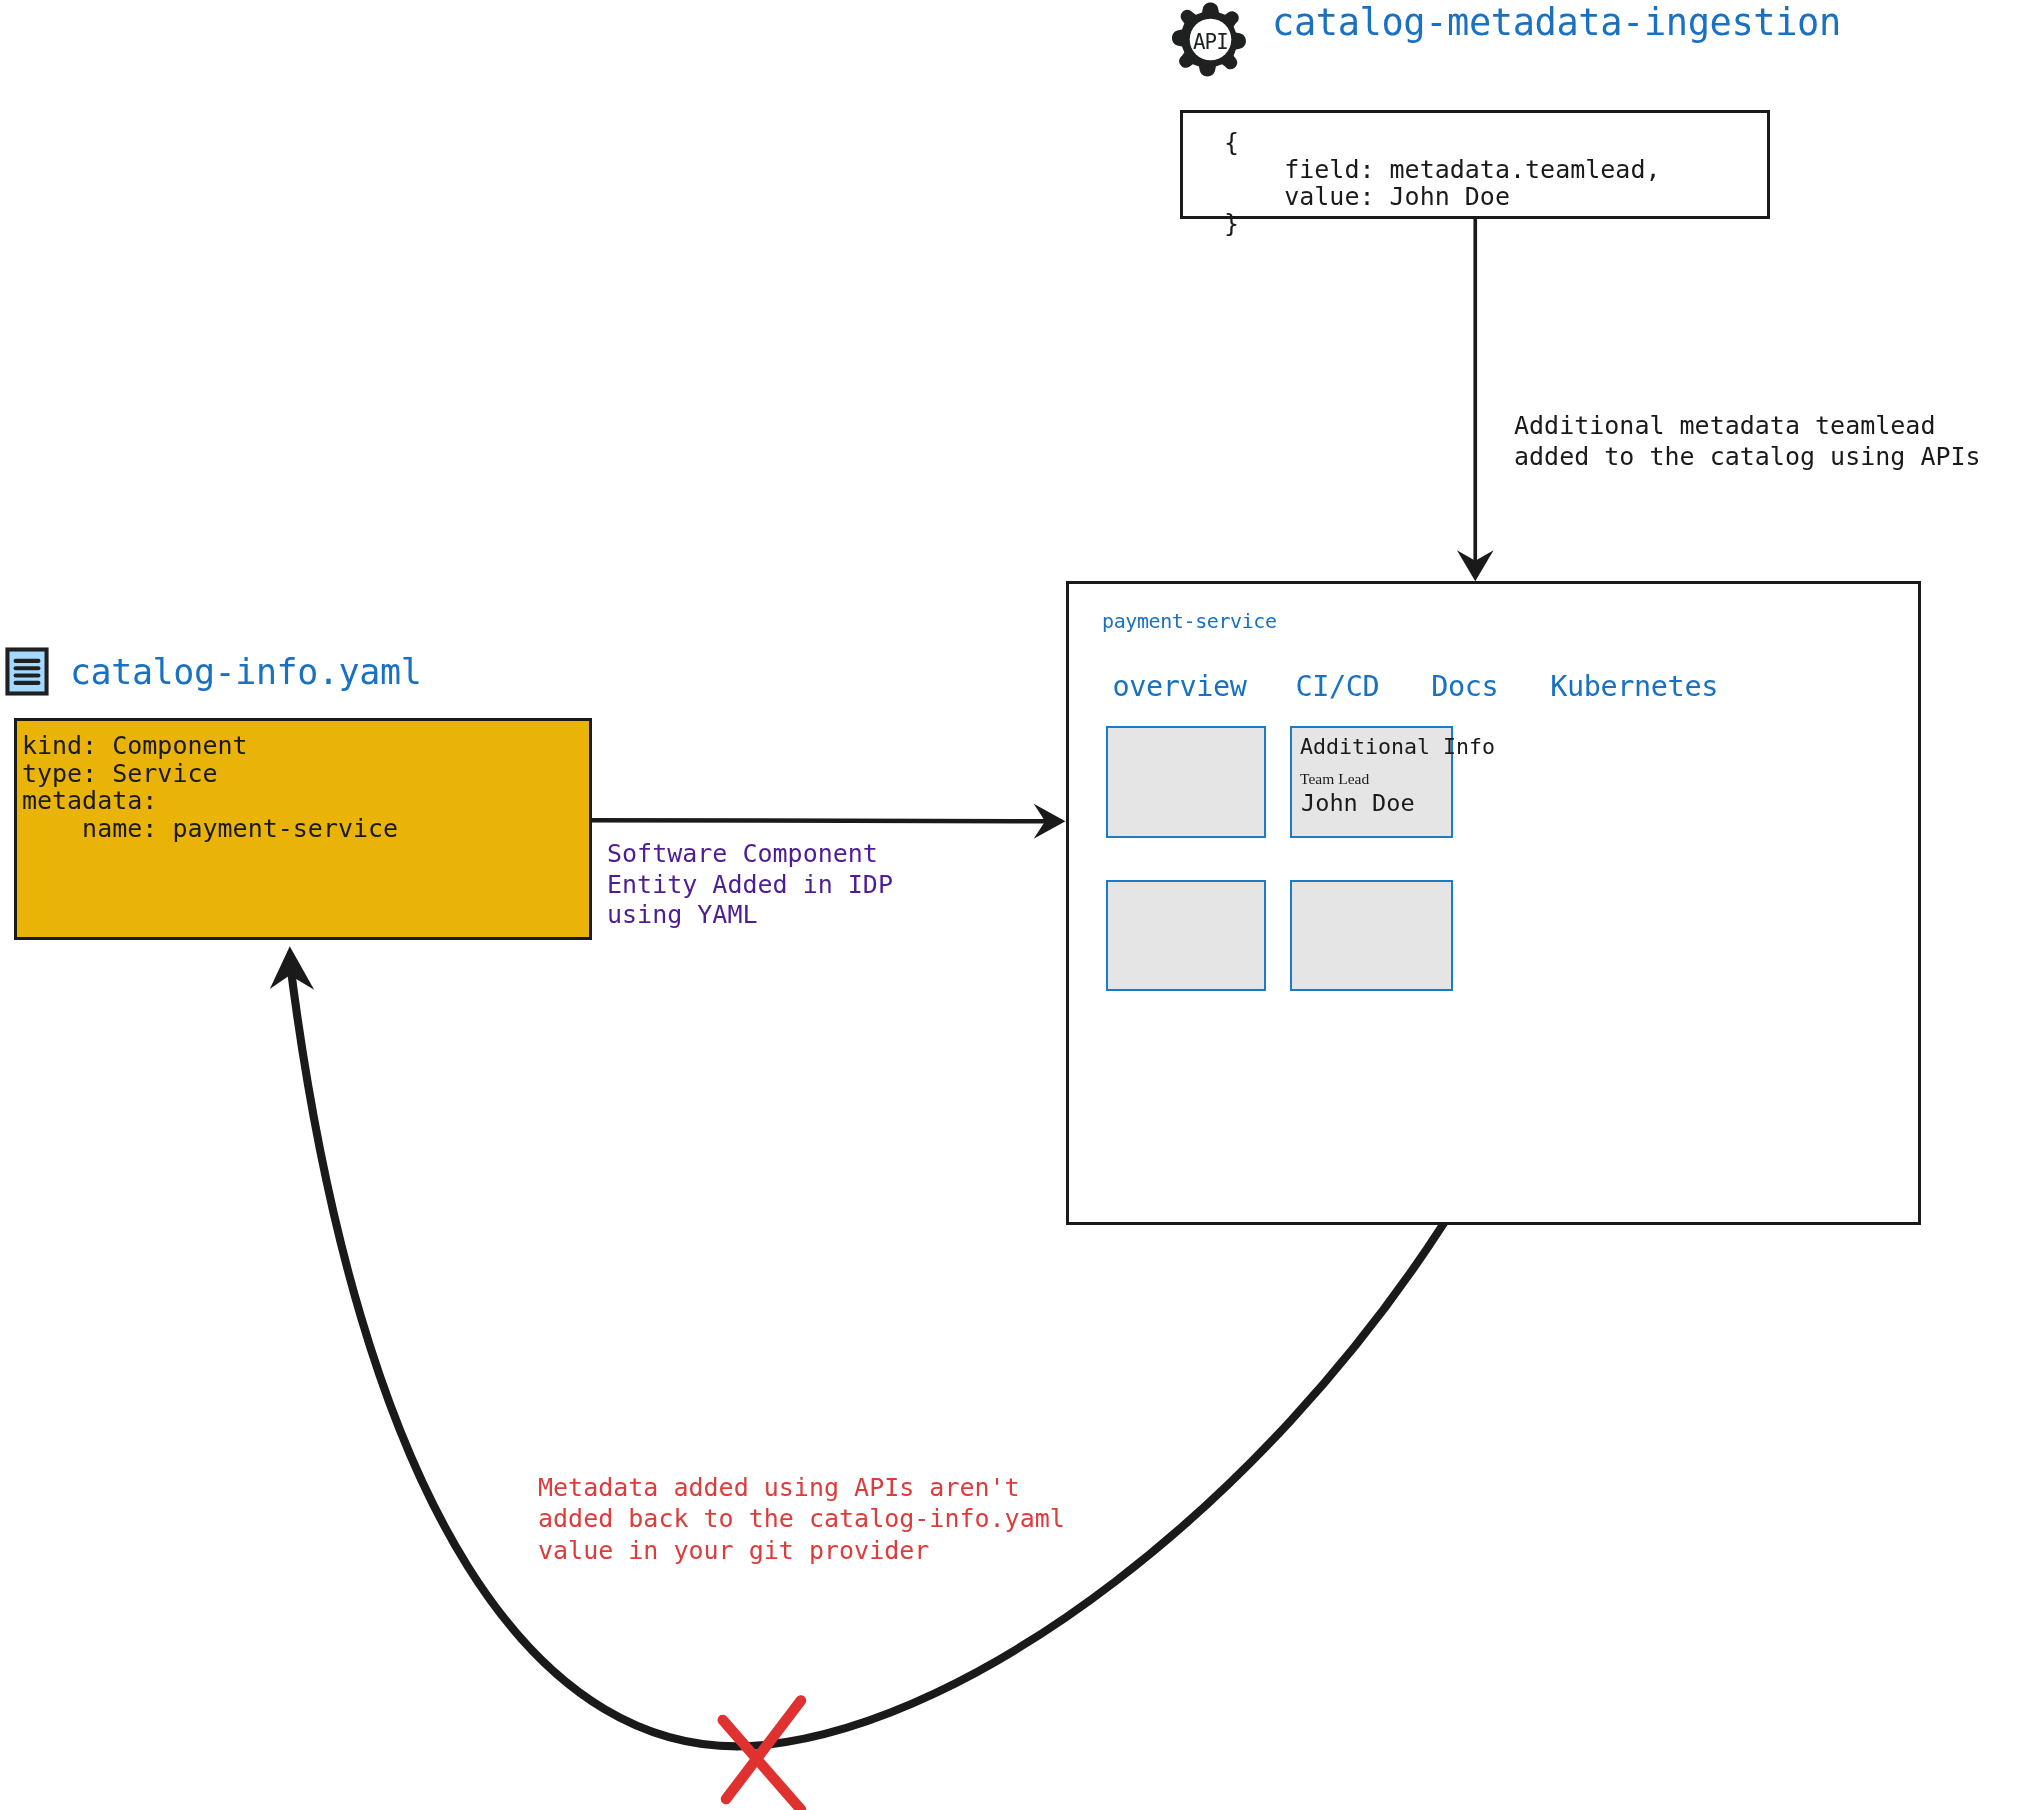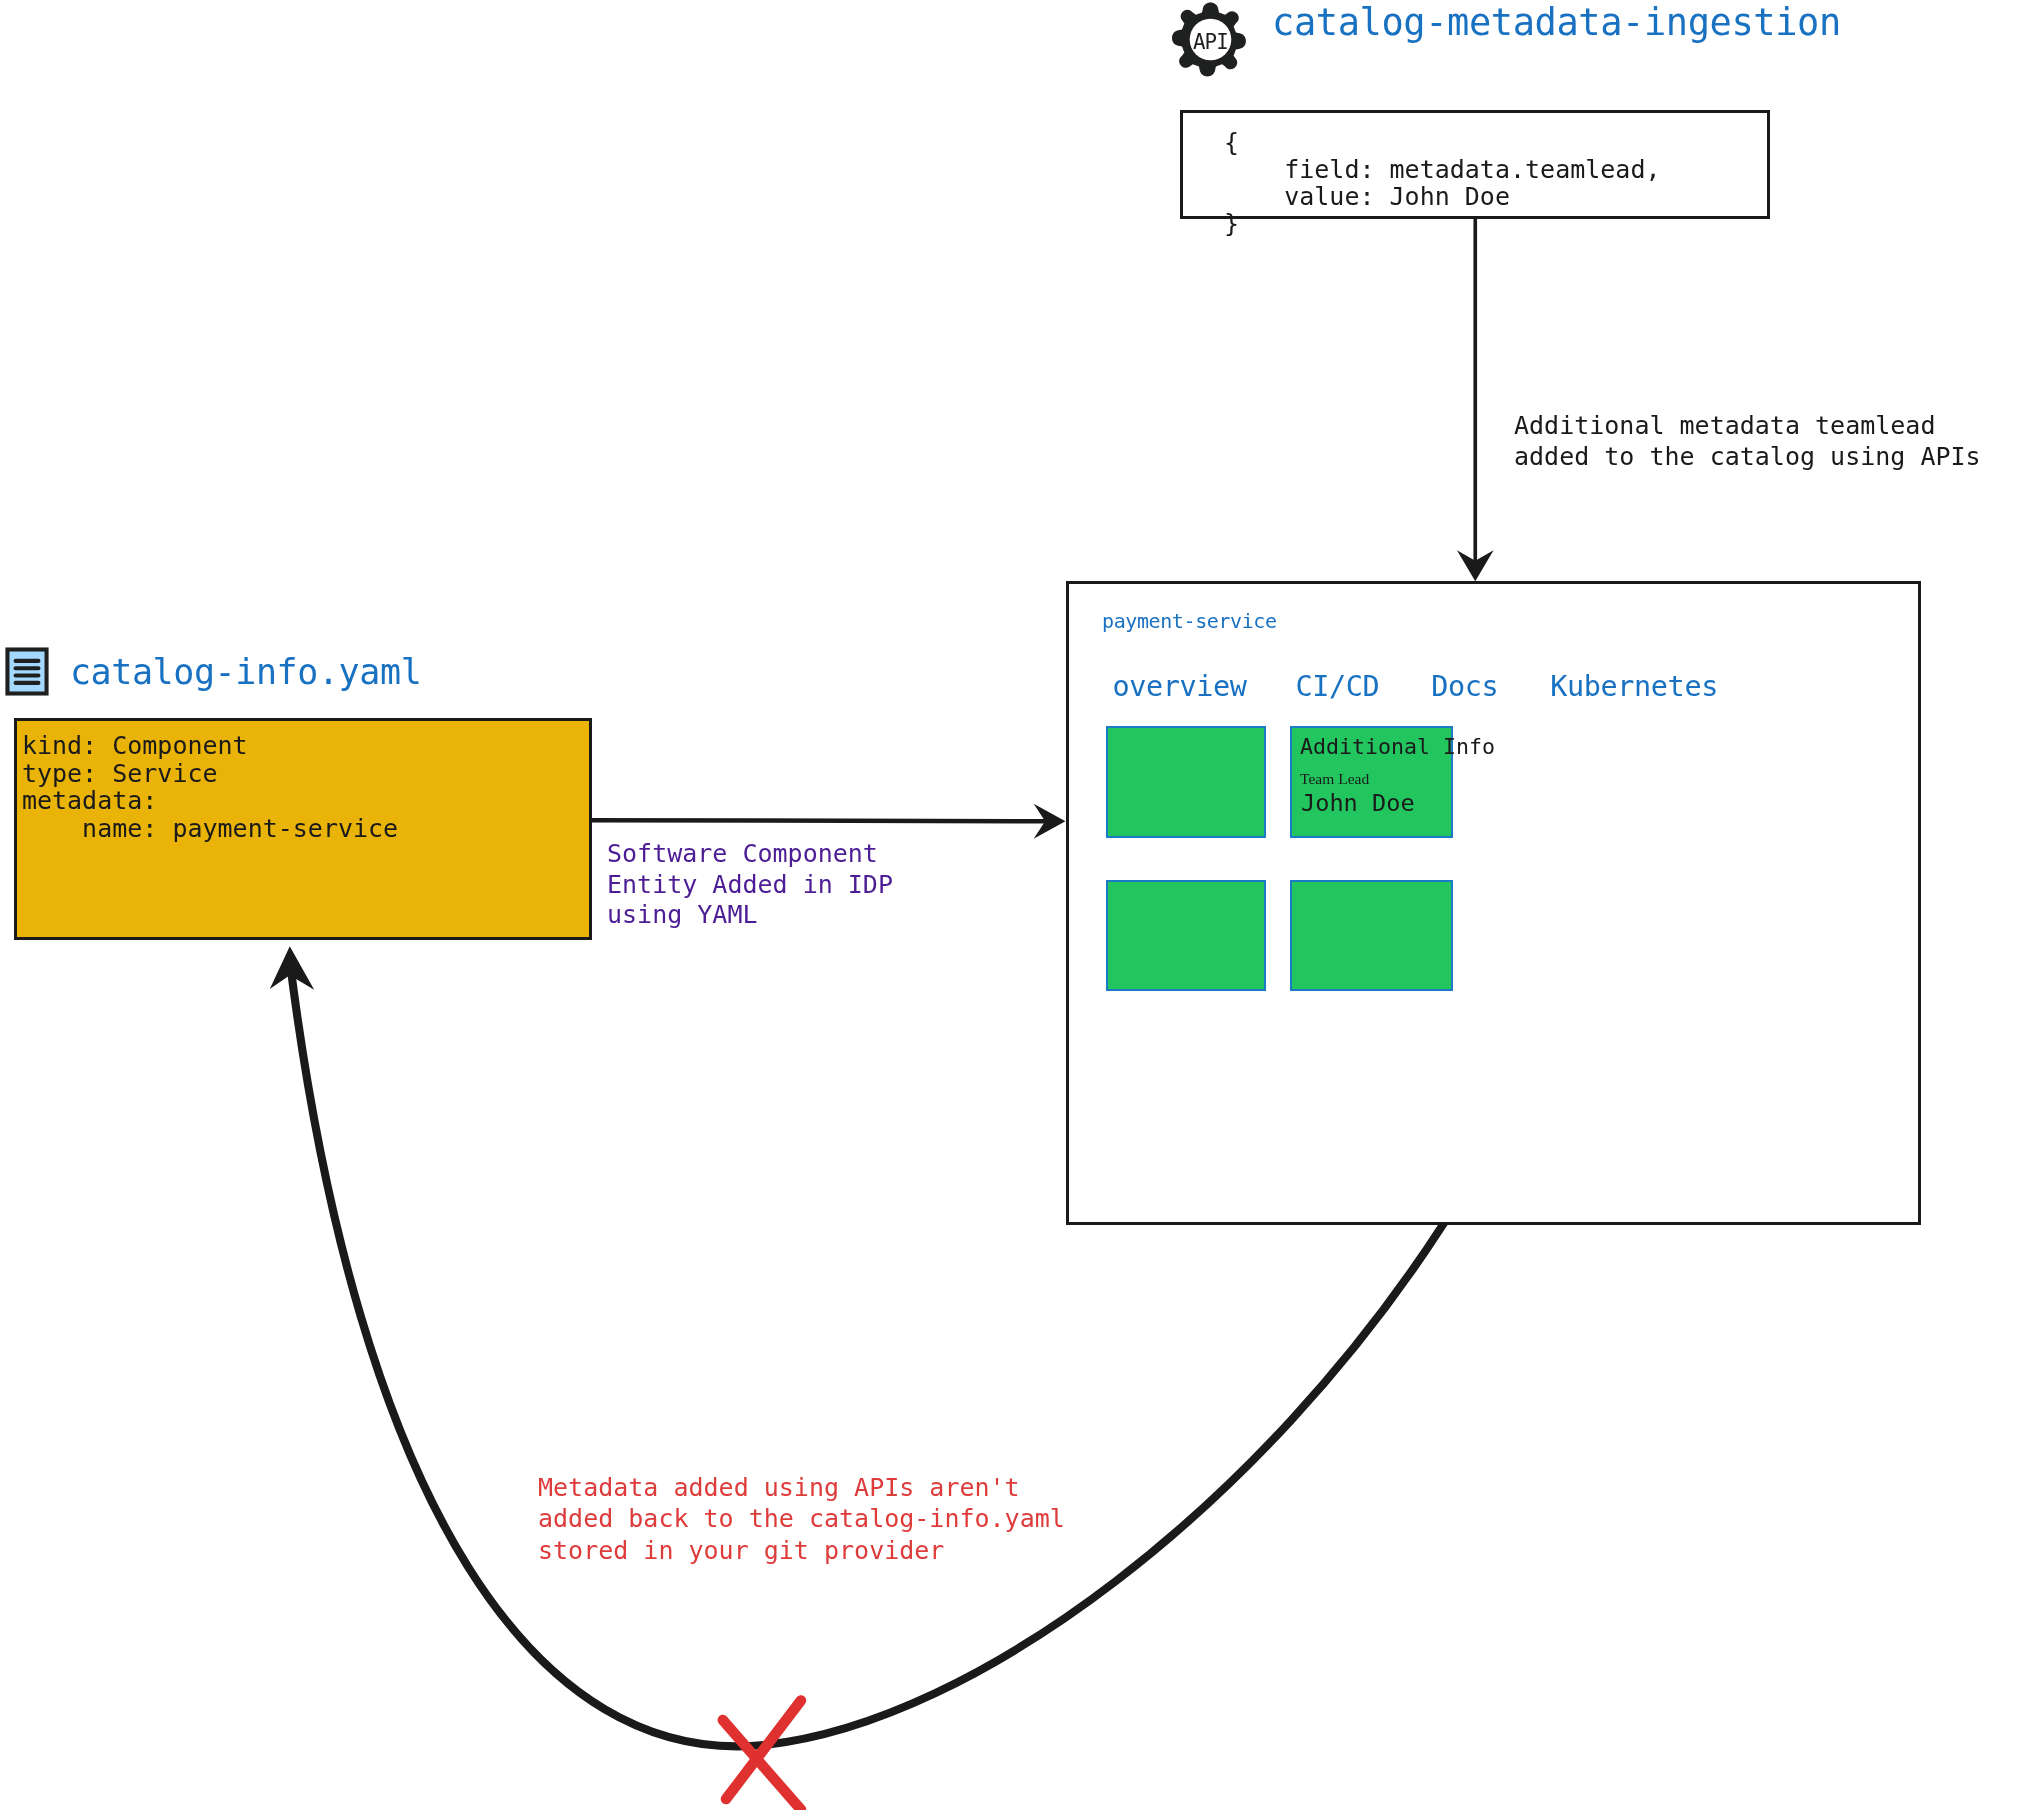--- a/index.html
+++ b/index.html
@@ -149,21 +149,21 @@
   }
   .tab.t0 { margin-left: 11.4px; }
   .tab.t1 { margin-left: 49px; }
   .tab.t2 { margin-left: 52px; }
   .tab.t3 { margin-left: 52px; }
 
   .card {
     position: absolute;
     border: 2.4px solid #1B7BC4;
     box-sizing: border-box;
-    background: #22c55e;
+    background: #e5e5e5;
   }
   #card-tl { left: 37px; top: 142px;  width: 160px; height: 112px; }
   #card-tr { left: 221px; top: 142px;  width: 163px; height: 112px; }
   #card-bl { left: 37px; top: 296px;  width: 160px; height: 111px; }
   #card-br { left: 221px; top: 296px;  width: 163px; height: 111px; }
 
   
   #addl-title {
     position: absolute;
     left: 8.1px; top: 5.7px;
@@ -297,16 +297,16 @@
       <div id="addl-field-label">Team Lead</div>
       <div id="addl-field-value">John Doe</div>
     </div>
 
     <div id="card-bl" class="card"></div>
     <div id="card-br" class="card"></div>
   </div>
 
   <div id="warning-note" class="abs">Metadata added using APIs aren't
 added back to the catalog-info.yaml
-stored in your git provider</div>
+value in your git provider</div>
 
 </div>
 
 
 </body></html>

